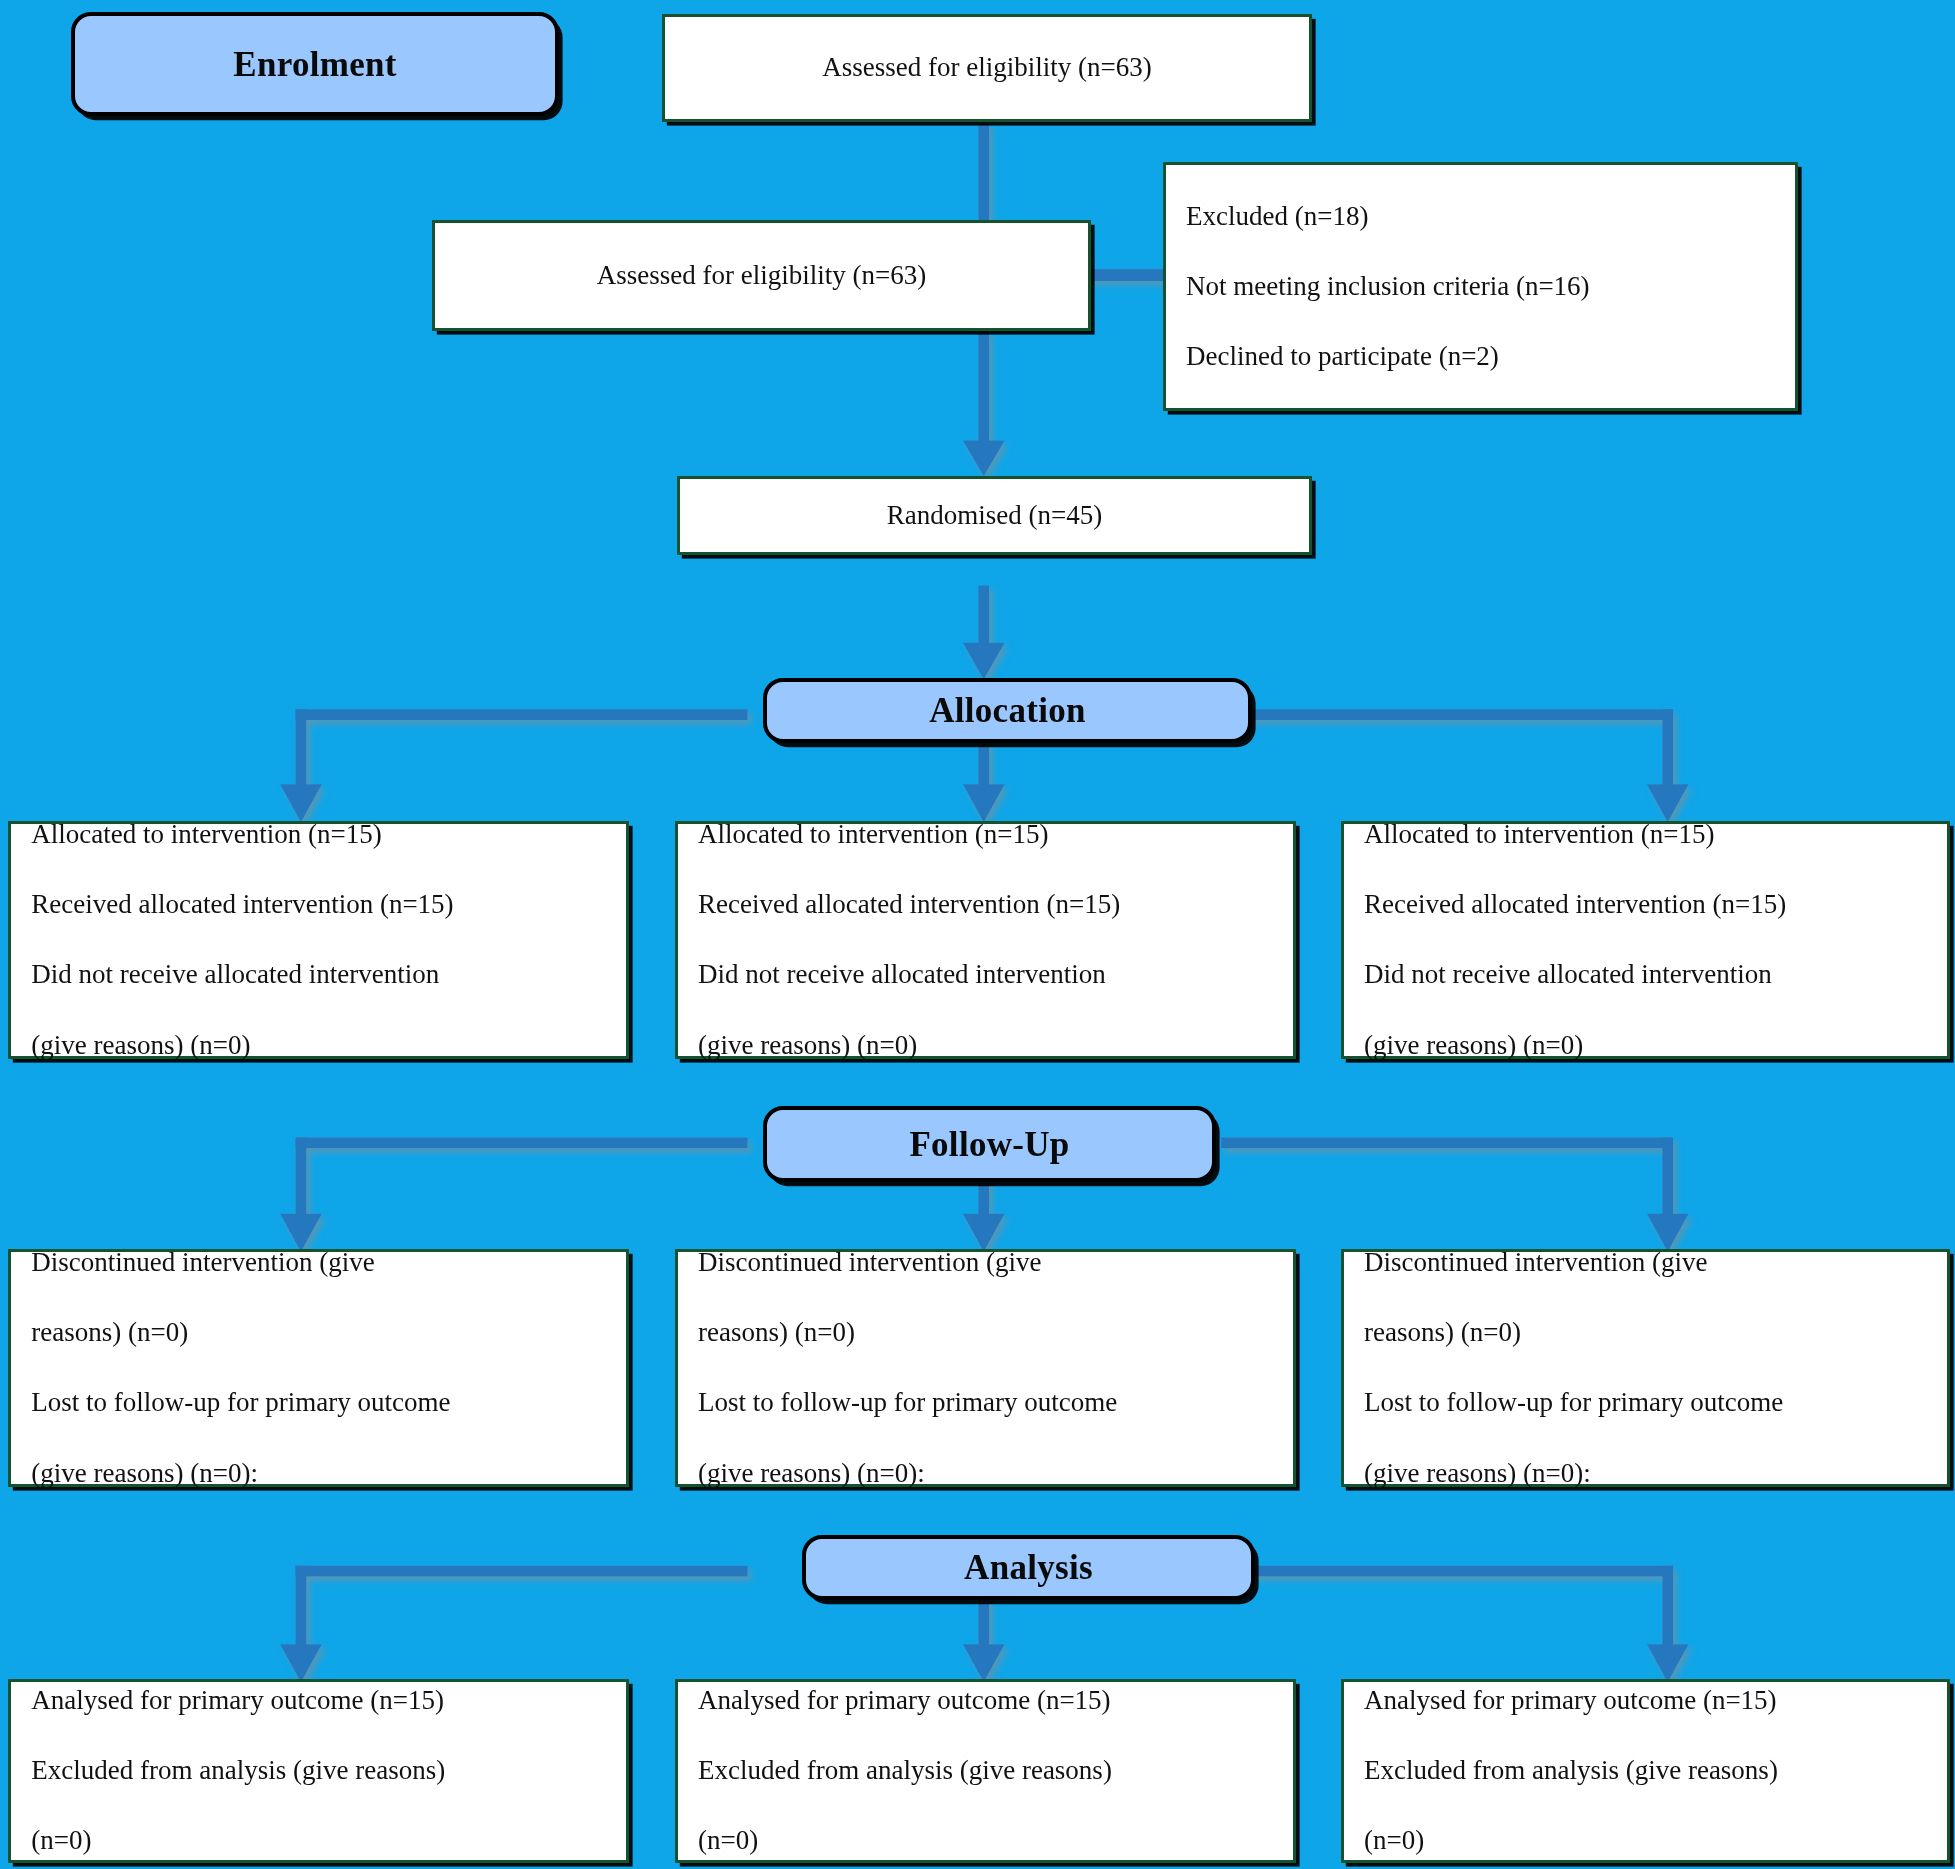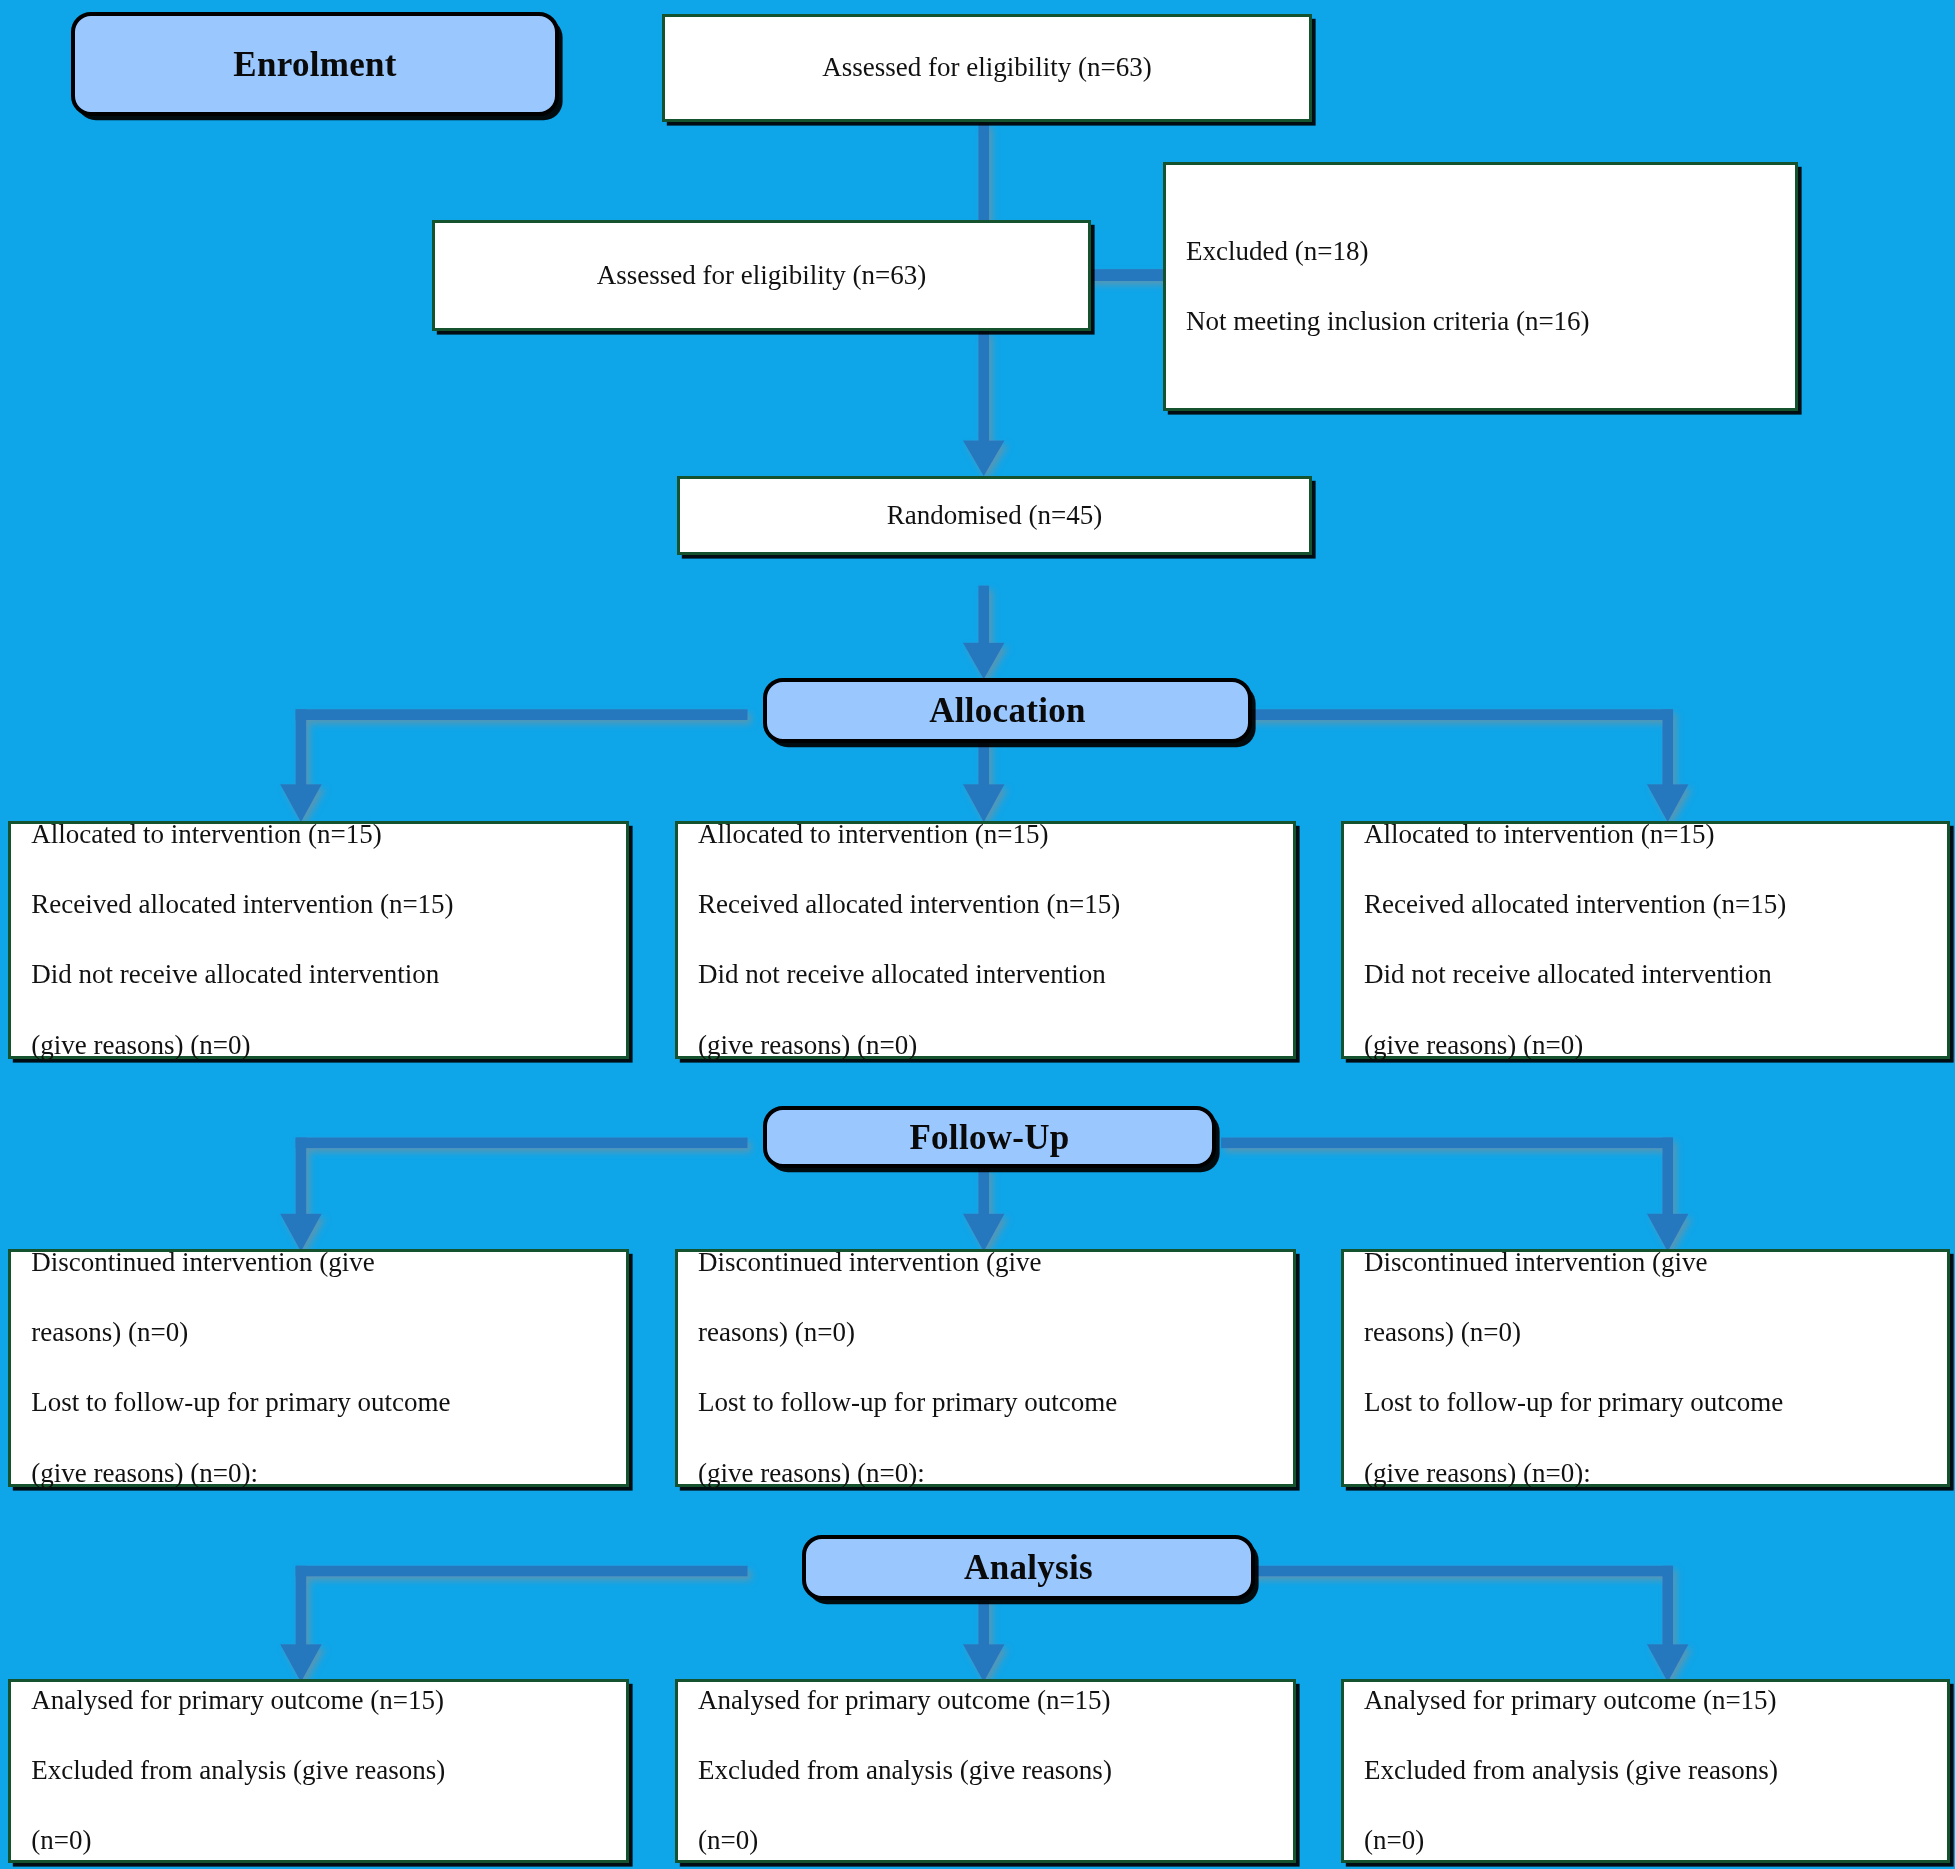--- a/index.html
+++ b/index.html
@@ -138,20 +138,21 @@
   </div>
 
   <div class="box center" style="left:432px; top:220px; width:659px; height:111px;">
     <div class="inner">Assessed for eligibility (n=63)</div>
   </div>
 
   <div class="box left" style="left:1163px; top:162px; width:635px; height:249px;">
     <div class="inner">
       <div>Excluded (n=18)</div>
       <div>Not meeting inclusion criteria (n=16)</div>
+      <div>Declined to participate (n=2)</div>
     </div>
   </div>
 
   <div class="box center" style="left:677px; top:476px; width:635px; height:79px;">
     <div class="inner">Randomised (n=45)</div>
   </div>
 
   <div class="banner" style="left:763px; top:678px; width:489px; height:65px;">
     <span class="btext">Allocation</span>
   </div>
@@ -176,21 +177,21 @@
 
   <div class="box left" style="left:1341px; top:821px; width:609px; height:238px;">
     <div class="inner">
       <div>Allocated to intervention (n=15)</div>
       <div>Received allocated intervention (n=15)</div>
       <div>Did not receive allocated intervention</div>
       <div>(give reasons) (n=0)</div>
     </div>
   </div>
 
-  <div class="banner" style="left:763px; top:1106px; width:453px; height:62px;text-align:right;">
+  <div class="banner" style="left:763px; top:1106px; width:453px; height:76px;text-align:right;">
     <span class="btext">Follow-Up</span>
   </div>
 
   <div class="box left" style="left:8.3px; top:1249px; width:621px; height:238px;">
     <div class="inner">
       <div>Discontinued intervention (give</div>
       <div>reasons) (n=0)</div>
       <div>Lost to follow-up for primary outcome</div>
       <div>(give reasons) (n=0):</div>
     </div>

